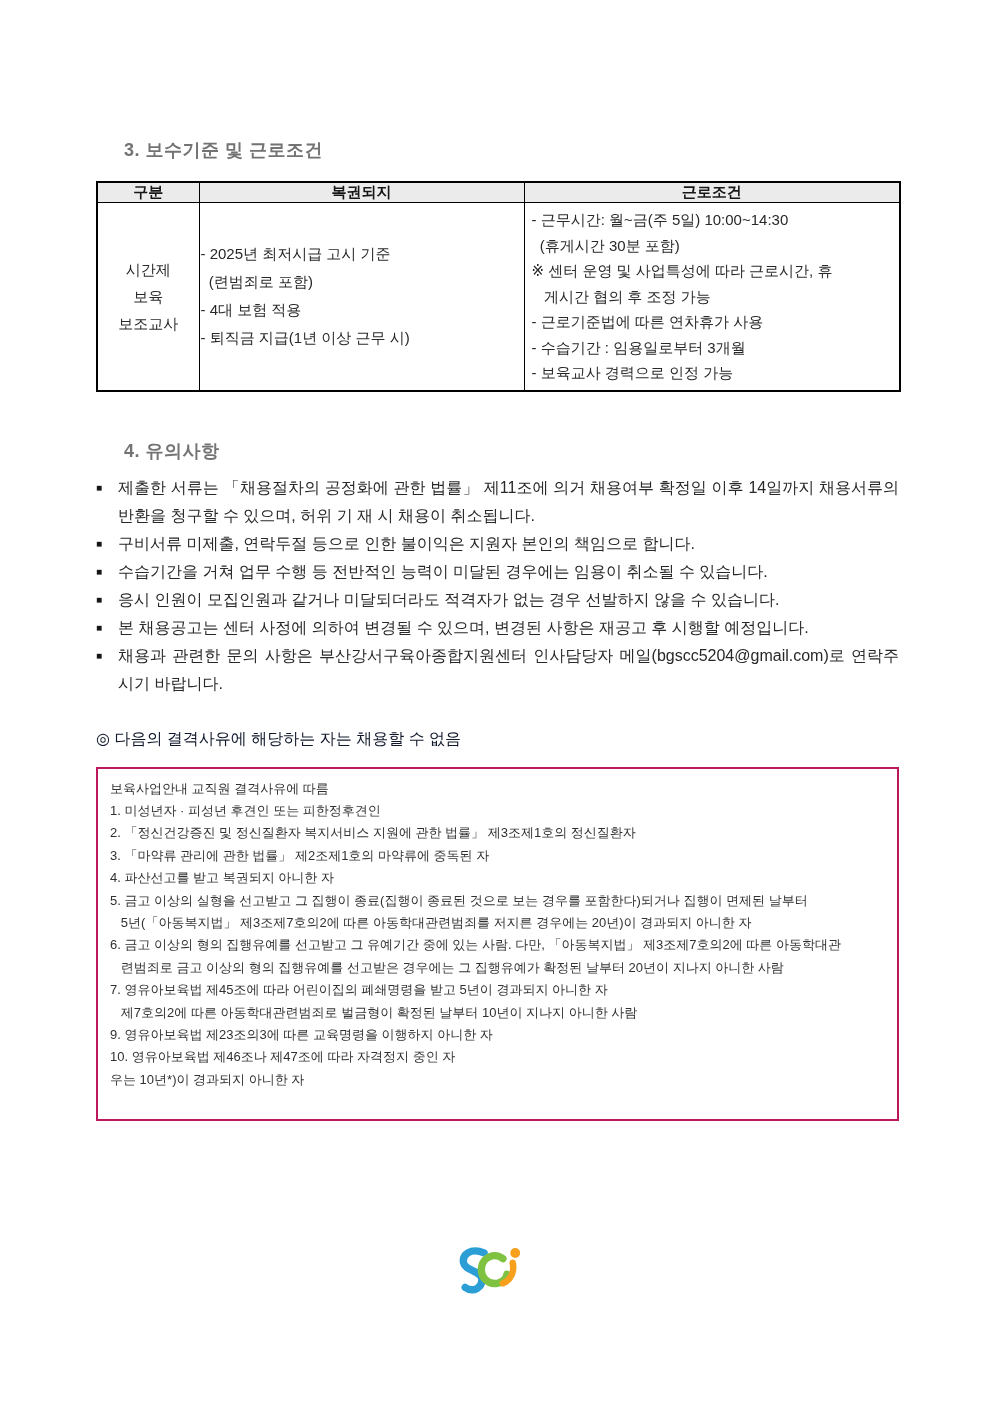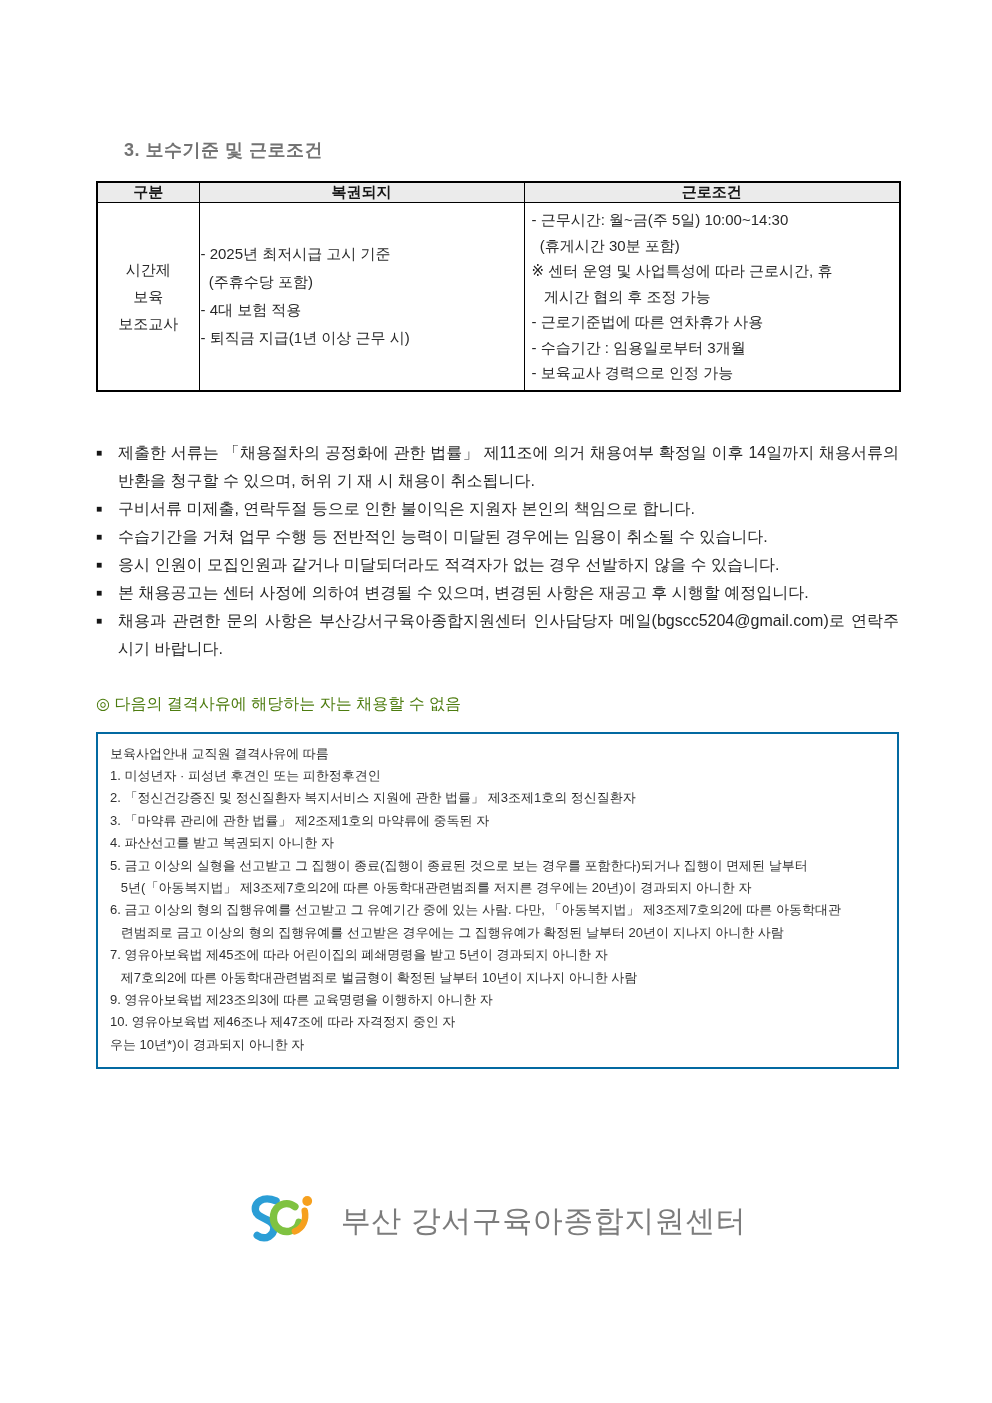--- a/index.html
+++ b/index.html
@@ -54,26 +54,26 @@
   .bullet-marker {
     flex: none; width: 22px;
     font-size: 10px; line-height: 28px;
     color: #161616;
   }
   .bullet-text {
     flex: 1; font-size: 16px; line-height: 28px;
     text-align: justify;
   }
 
-  .disq-lead { margin-top: 31px; font-size: 16px; color: #4d7c0f; }
+  .disq-lead { margin-top: 31px; font-size: 16px; color: #0f172a; }
 
   .disq-box {
     margin-top: 17px; width: 803px;
-    border: 2px solid #0369a1;
-    padding: 9px 10px 11px 12px;
+    border: 2px solid #be185d;
+    padding: 9px 10px 28px 12px;
   }
   .box-line {
     font-size: 13px; line-height: 22.4px;
     white-space: pre-wrap; text-align: justify;
     color: #303030;
   }
 
   .footer {
     margin-top: 121px;
     width: 803px;
@@ -111,41 +111,42 @@
         <td class="cell-category">
           <div>
               <div class="cell-line">시간제</div>
               <div class="cell-line">보육</div>
               <div class="cell-line">보조교사</div>
             </div>
         </td>
         <td class="cell-pay">
           <div>
               <div class="cell-line">- 2025년 최저시급 고시 기준</div>
-              <div class="cell-line">  (주휴수당 포함)</div>
+              <div class="cell-line">  (련범죄로 포함)</div>
               <div class="cell-line">- 4대 보험 적용</div>
               <div class="cell-line">- 퇴직금 지급(1년 이상 근무 시)</div>
             </div>
         </td>
         <td class="cell-cond">
           <div>
               <div class="cell-line">- 근무시간: 월~금(주 5일) 10:00~14:30</div>
               <div class="cell-line">  (휴게시간 30분 포함)</div>
               <div class="cell-line">※ 센터 운영 및 사업특성에 따라 근로시간, 휴</div>
               <div class="cell-line">   게시간 협의 후 조정 가능</div>
               <div class="cell-line">- 근로기준법에 따른 연차휴가 사용</div>
               <div class="cell-line">- 수습기간 : 임용일로부터 3개월</div>
               <div class="cell-line">- 보육교사 경력으로 인정 가능</div>
             </div>
         </td>
       </tr>
     </tbody>
   </table>
 
   <div class="section4">
+    <div class="heading">4. 유의사항</div>
     <div class="bullets">
         <div class="bullet">
         <span class="bullet-marker">■</span>
         <span class="bullet-text">제출한 서류는 「채용절차의 공정화에 관한 법률」 제11조에 의거 채용여부 확정일 이후 14일까지 채용서류의 반환을 청구할 수 있으며, 허위 기 재 시 채용이 취소됩니다.</span>
       </div>
         <div class="bullet">
         <span class="bullet-marker">■</span>
         <span class="bullet-text">구비서류 미제출, 연락두절 등으로 인한 불이익은 지원자 본인의 책임으로 합니다.</span>
       </div>
         <div class="bullet">
@@ -191,16 +192,15 @@
       <svg width="82" height="58" viewBox="0 0 100 70" aria-hidden="true">
 
         <path d="M33,13 C17,6 6,15 8,25 C10,35 28,34 30,44 C32,55 20,62 10,55" fill="none" stroke="#2b9ed6" stroke-width="9" stroke-linecap="round"></path>
 
         <path d="M56,20 C46,12 32,18 30,30 C28,43 38,52 49,50 C56,48.6 60,44 61,39" fill="none" stroke="#7fc241" stroke-width="9" stroke-linecap="round"></path>
 
         <path d="M56,50 C66,46 70,36 68,25" fill="none" stroke="#f6a01e" stroke-width="8" stroke-linecap="round"></path>
         <circle cx="71" cy="13" r="6" fill="#f6a01e"></circle>
       </svg>
     </span>
-    <span class="logo-text">부산 강서구육아종합지원센터</span>
   </div>
 
 </div>
 
 </body></html>

